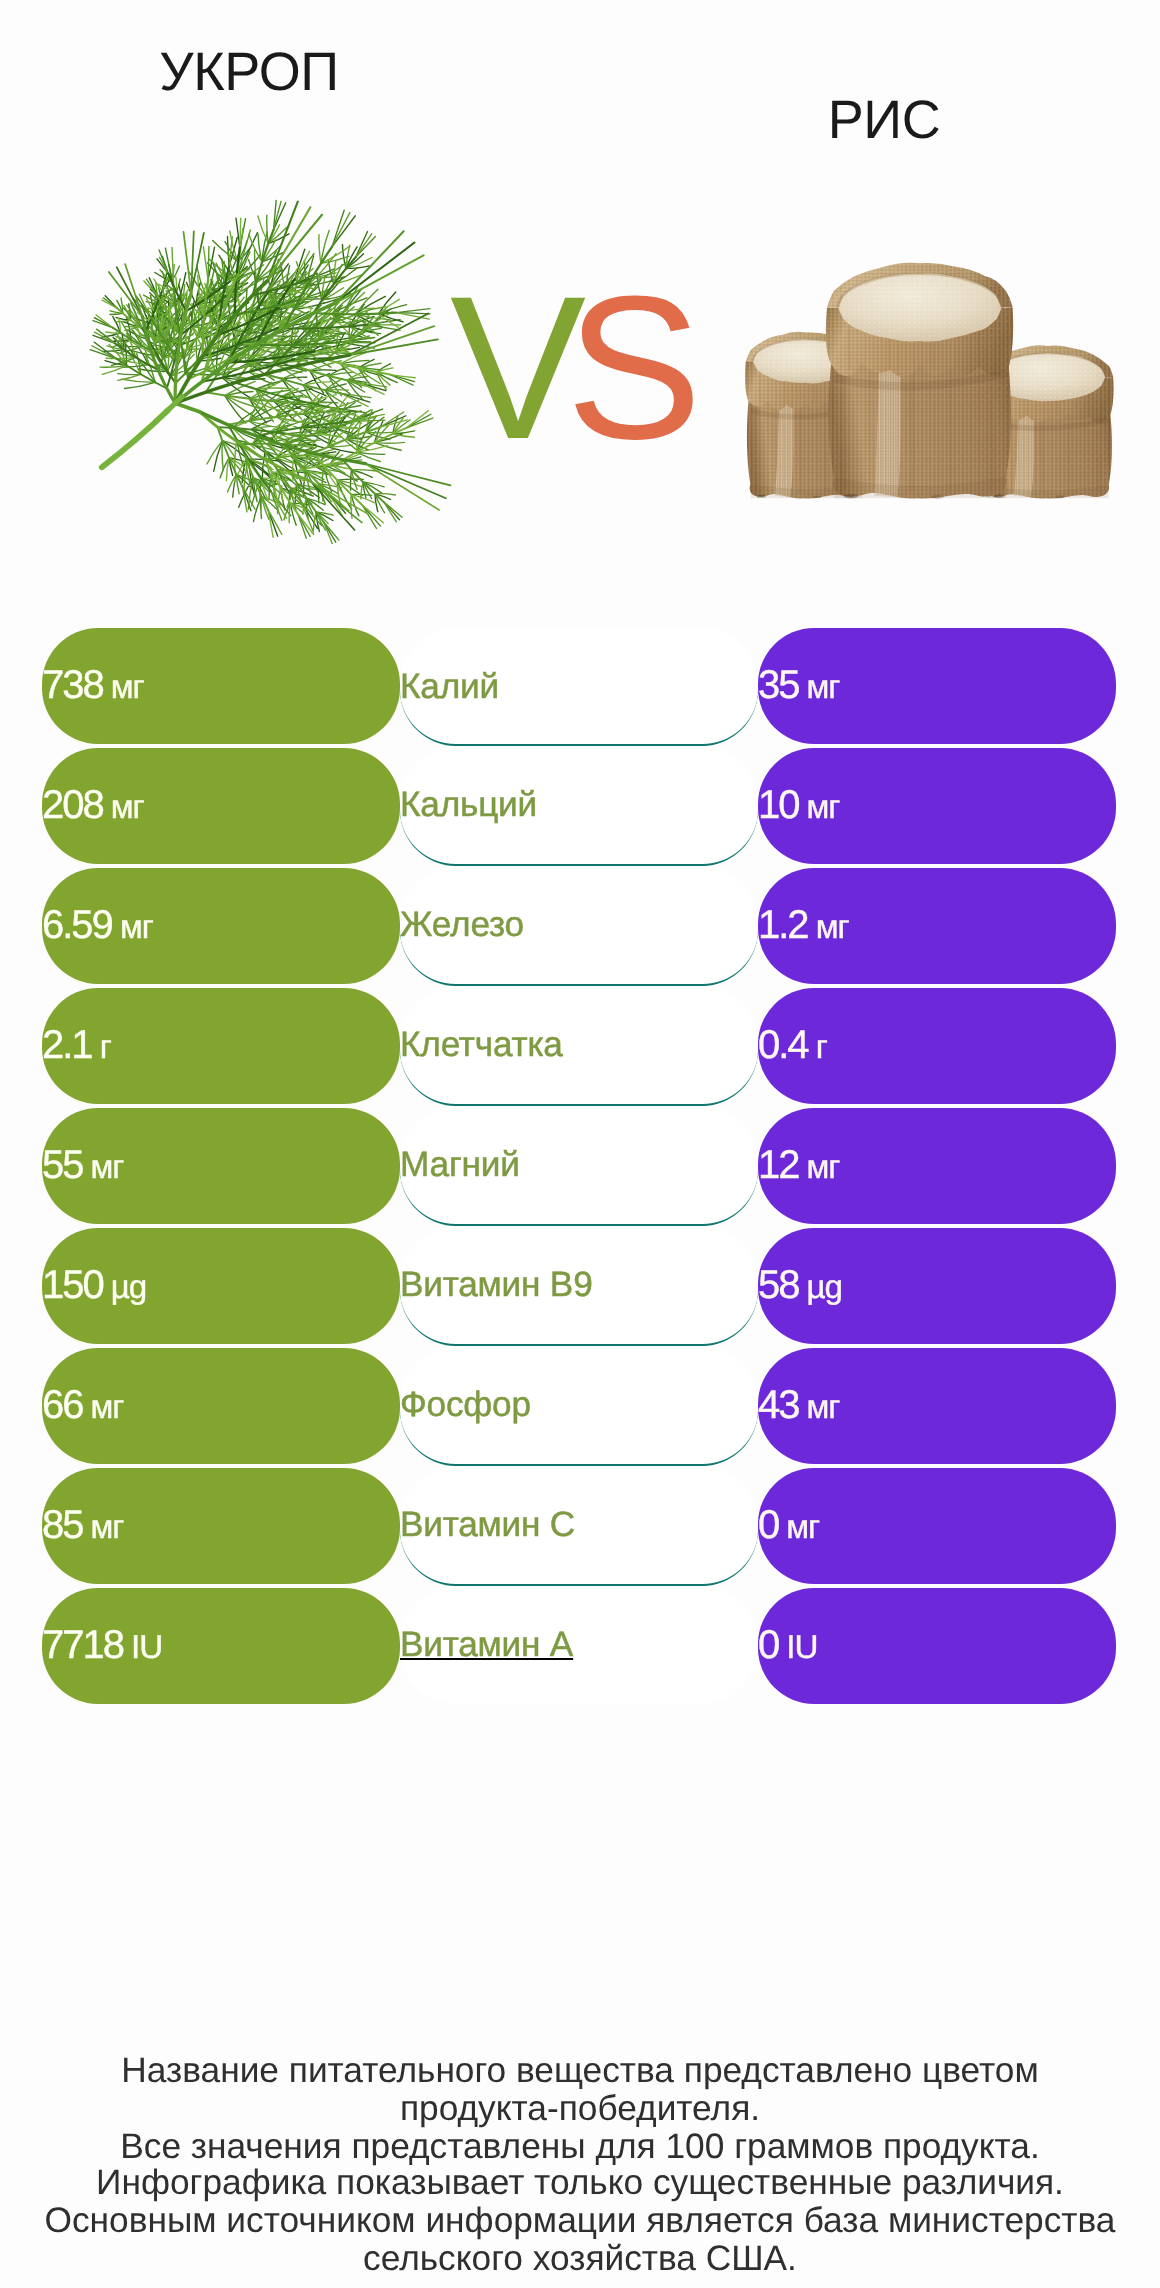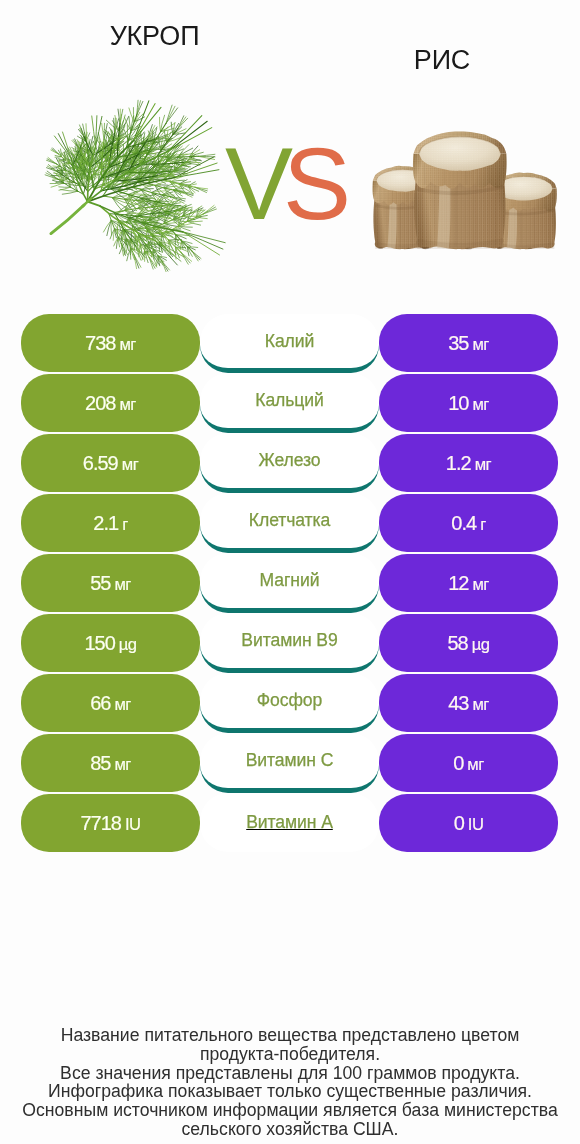--- a/index.html
+++ b/index.html
@@ -1,35 +1,35 @@
 <!DOCTYPE html>
 <html><head>
 <meta charset="utf-8">
 <style>
   html,body{margin:0;padding:0;}
   body{width:580px;height:1144px;background:#fdfdfd;font-family:"Liberation Sans",sans-serif;-webkit-font-smoothing:antialiased;text-rendering:optimizeLegibility;overflow:hidden;}
   .page{position:relative;width:580px;height:1144px;transform:translateZ(0);}
   
   .hdr{position:absolute;left:0;top:0;width:580px;height:70px;}
   .hdr-title{position:absolute;top:21px;font-size:27px;color:#1a1a1a;font-weight:400;text-align:center;letter-spacing:-0.2px;}
-  #t-left{left:0;width:249px;padding-left:30px;}
+  #t-left{left:0;width:249px;}
   #t-right{left:317px;width:250px;margin-top:24px;}
   
   .hero{position:absolute;left:0;top:75px;width:504px;height:215px;}
   .vs{position:absolute;left:218px;top:58px;width:140px;text-align:center;font-size:102px;line-height:102px;font-weight:400;letter-spacing:-10px;text-indent:-10px;}
   .vs .v{color:#81a433;}
   .vs .s{color:#e06c49;}
   .pic-left{position:absolute;left:29.6px;top:-17.9px;width:219.8px;height:215.3px;}
   .pic-right{position:absolute;left:370.4px;top:53.6px;width:198.2px;height:126.9px;}
   
   .tbl{position:absolute;left:21px;top:314px;width:537px;}
   .row{position:relative;height:58px;margin-bottom:2px;display:flex;}
-  .cell{height:58px;display:flex;align-items:center;justify-content:center;box-sizing:border-box;border-radius:28px;}
+  .cell{height:58px;display:flex;align-items:center;box-sizing:border-box;border-radius:28px;}
   .c-left{width:179px;background:#82a530;color:#fcfff1;}
-  .c-mid{width:179px;background:#ffffff;height:60px;margin-top:-1px;border-bottom:5px solid #0f766e;}
+  .c-mid{width:179px;background:#ffffff;height:60px;margin-top:-1px;border-bottom:1px solid #0f766e;}
   .row:first-child .c-mid{height:59px;margin-top:0;}
   .row:last-child .c-mid{border-bottom:none;height:59px;text-decoration:underline;}
   .c-right{width:179px;background:#6d28d9;color:#fff8f2;}
   .val{font-size:20px;font-weight:500;letter-spacing:-1px;white-space:nowrap;-webkit-text-stroke:.2px currentColor;}
   .val .u{font-size:16.6px;letter-spacing:-0.5px;margin-left:4px;}
   .lbl{font-size:17.6px;font-weight:500;letter-spacing:-0.1px;color:#7e9a42;-webkit-text-stroke:.25px #7e9a42;}
   
   .note{position:absolute;left:0;top:1026px;width:580px;text-align:center;font-size:17.65px;line-height:18.8px;color:#2f2f2f;letter-spacing:0;}
 </style>
 </head>

